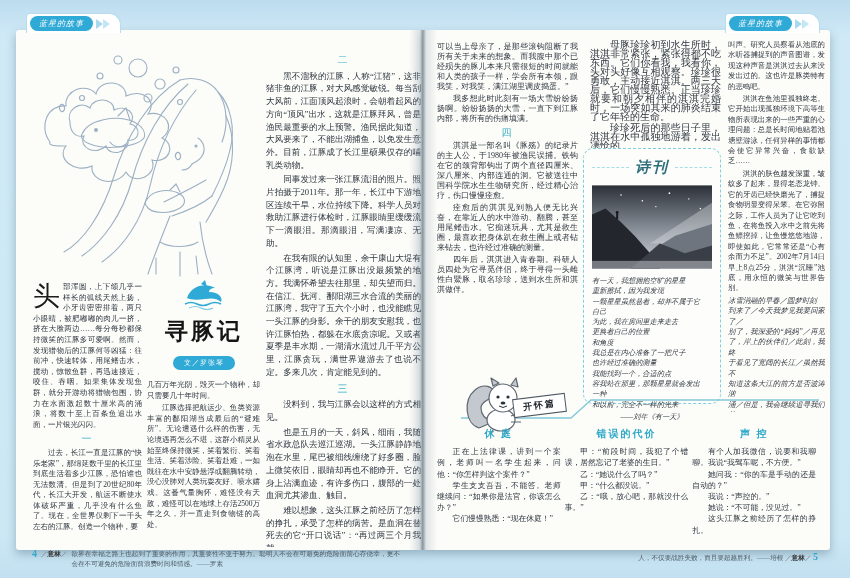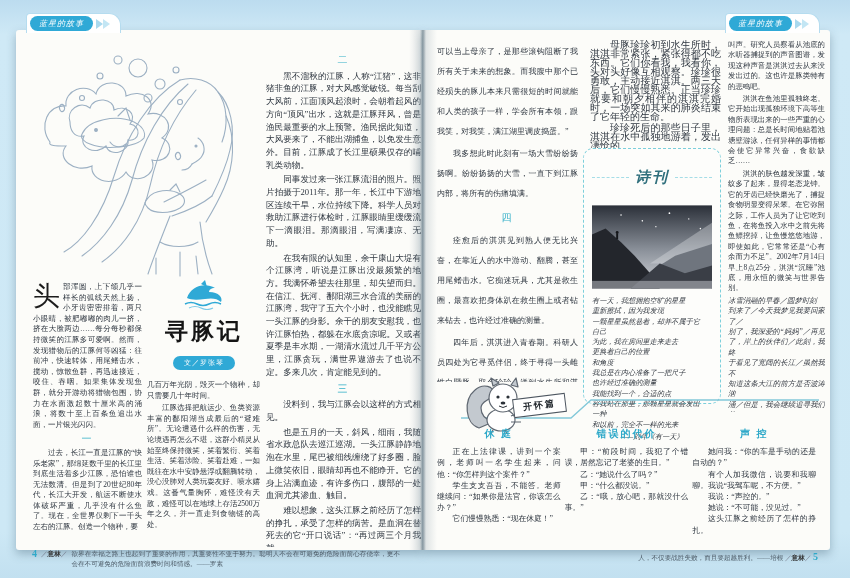--- a/index.html
+++ b/index.html
@@ -32,38 +32,38 @@
   .col p{margin:0 0 2px 0;text-indent:2em;}
   .col p.noind{text-indent:0;}
   .secmark{display:block;text-align:center;color:#35b0c9;font-size:10px;
            letter-spacing:2px;margin:4px 0 3px;text-indent:0;}
   
   .l-col1{left:17px;top:252px;width:109px;height:262px;font-size:7.5px;line-height:10.6px;}
   .dropcap{float:left;font-size:27px;line-height:26px;margin:1px 3px 0 0;color:#1c1c1c;}
   .l-col2{left:131px;top:350px;width:113px;height:165px;font-size:7.5px;line-height:10.6px;}
   .l-col3{left:250px;top:20px;width:155px;height:497px;font-size:8.6px;line-height:12.7px;}
   
-  .r-col1{left:14px;top:12px;width:141px;height:340px;font-size:8px;line-height:20px;}
+  .r-col1{left:14px;top:12px;width:141px;height:340px;font-size:8px;line-height:10px;}
   .r-col2t{left:167px;top:10px;width:131px;height:108px;font-size:10px;line-height:9px;}
   .r-col3{left:305px;top:10px;width:97px;height:372px;font-size:7.4px;line-height:10.4px;}
   .poemquote{white-space:pre-line;font-style:italic;text-indent:0 !important;color:#3a3f48;}
   
   .titleblock{position:absolute;left:133px;top:250px;width:110px;text-align:center;}
   .titleblock h1{margin:2px 0 4px;font-size:23px;font-weight:700;letter-spacing:3px;color:#151515;}
   .byline-pill{display:inline-block;background:#2fa9d6;color:#fff;font-size:7px;
         padding:2px 11px;border-radius:9px;letter-spacing:1px;font-family:"Liberation Sans",sans-serif;}
   
   .illus{position:absolute;left:14px;top:16px;width:228px;height:234px;}
   
   .poembox{position:absolute;left:160px;top:118px;width:138px;height:256px;
         border:1.4px dashed #7ccfdb;border-radius:10px;background:#fdfdfb;
         padding:7px 8px;box-sizing:border-box;}
   .pb-head{display:flex;align-items:center;margin-bottom:5px;}
   .pb-deco{flex:1;border-top:1.5px dashed #a5dde7;}
-  .pb-title{margin:12px 6px;font-size:15px;font-style:italic;font-weight:700;color:#2f6f7c;letter-spacing:2px;}
+  .pb-title{margin:2px 6px;font-size:15px;font-style:italic;font-weight:700;color:#2f6f7c;letter-spacing:2px;}
   .pb-photo{width:100%;height:86px;display:block;margin-bottom:6px;}
   .pb-poem{white-space:pre-line;font-size:7.2px;line-height:10.3px;font-style:italic;color:#343a42;text-align:left;}
   .pb-attr{margin-top:2px;text-align:center;font-size:7.2px;font-style:italic;color:#343a42;}
   
   .mascot{position:absolute;left:38px;top:346px;width:66px;height:60px;}
   .banner{position:absolute;left:90px;top:366px;background:#fff;border:1px solid #4d5660;
         font-size:9px;letter-spacing:2px;padding:2px 9px;transform:rotate(-7deg);
         color:#20262c;font-weight:700;z-index:3;}
   .rule-svg{position:absolute;left:8px;top:358px;width:392px;height:40px;}
   
@@ -184,20 +184,21 @@
     <div class="tab tab-right">
       <span class="tab-pill">蓝星的故事</span>
       <span class="chev"></span>
       <span class="chev"></span>
     </div>
 
     <div class="col r-col1">
       <p class="noind">可以当上母亲了，是那些滚钩阻断了我所有关于未来的想象。而我腹中那个已经殒失的豚儿本来只需很短的时间就能和人类的孩子一样，学会所有本领，跟我笑，对我笑，满江湖里调皮捣蛋。”</p>
       <p>我多想此时此刻有一场大雪纷纷扬扬啊。纷纷扬扬的大雪，一直下到江豚内部，将所有的伤痛填满。</p>
       <span class="secmark">四</span>
+      <p>淇淇是一部名叫《豚殇》的纪录片的主人公，于1980年被渔民误捕。铁钩在它的颈背部钩出了两个直径四厘米、深八厘米、内部连通的洞。它被送往中国科学院水生生物研究所，经过精心治疗，伤口慢慢痊愈。</p>
       <p>痊愈后的淇淇见到熟人便无比兴奋，在靠近人的水中游动、翻腾，甚至用尾鳍击水。它痴迷玩具，尤其是救生圈，最喜欢把身体趴在救生圈上或者钻来钻去，也许经过准确的测量。</p>
       <p>四年后，淇淇进入青春期。科研人员四处为它寻觅伴侣，终于寻得一头雌性白鱀豚，取名珍珍，送到水生所和淇淇做伴。</p>
     </div>
 
     <div class="col r-col2t">
       <p>母豚珍珍初到水生所时，淇淇非常紧张，紧张得都不吃东西。它们你看我，我看你，头对头好像互相观察。珍珍很勇敢，主动接近淇淇。两三天后，它们慢慢熟悉。正当珍珍就要和朝夕相伴的淇淇完婚时，一场突如其来的肺炎结束了它年轻的生命。</p>
       <p>珍珍死后的那些日子里，淇淇在水中孤独地游着，发出凄怆的</p>
     </div>
 
     <div class="poembox">
@@ -290,22 +291,22 @@
       </div>
       <div class="joke">
         <h3>错误的代价</h3>
         <p>甲：“前段时间，我犯了个错误，居然忘记了老婆的生日。”</p>
         <p>乙：“她说什么了吗？”</p>
         <p>甲：“什么都没说。”</p>
         <p>乙：“哦，放心吧，那就没什么事。”</p>
       </div>
       <div class="joke">
         <h3>声 控</h3>
+        <p>有个人加我微信，说要和我聊聊。我说“我驾车呢，不方便。”</p>
         <p>她问我：“你的车是手动的还是自动的？”</p>
-        <p>有个人加我微信，说要和我聊聊。我说“我驾车呢，不方便。”</p>
         <p>我说：“声控的。”</p>
         <p>她说：“不可能，没见过。”</p>
         <p>这头江豚之前经历了怎样的挣扎。</p>
       </div>
     </div>
   </div>
 
   <div class="footer footer-left">
     <span class="fnum">4</span>
     <span class="fmag">意林</span>

